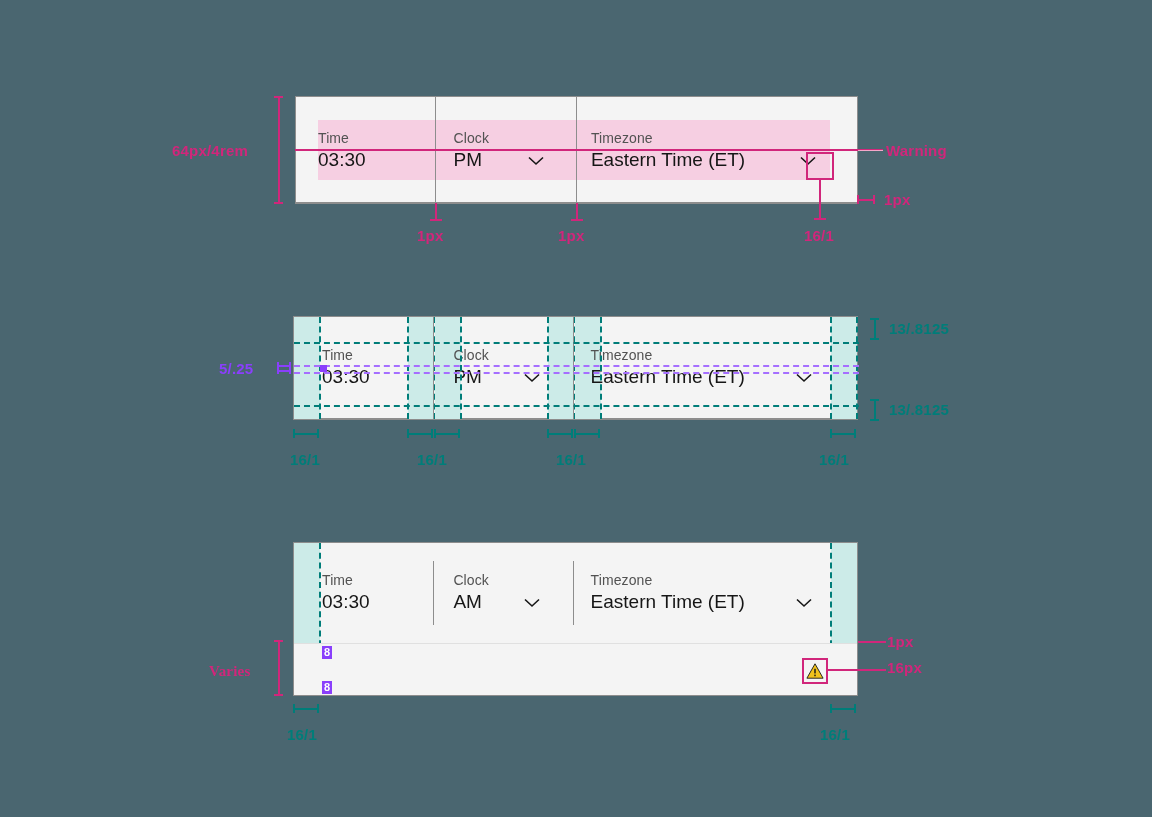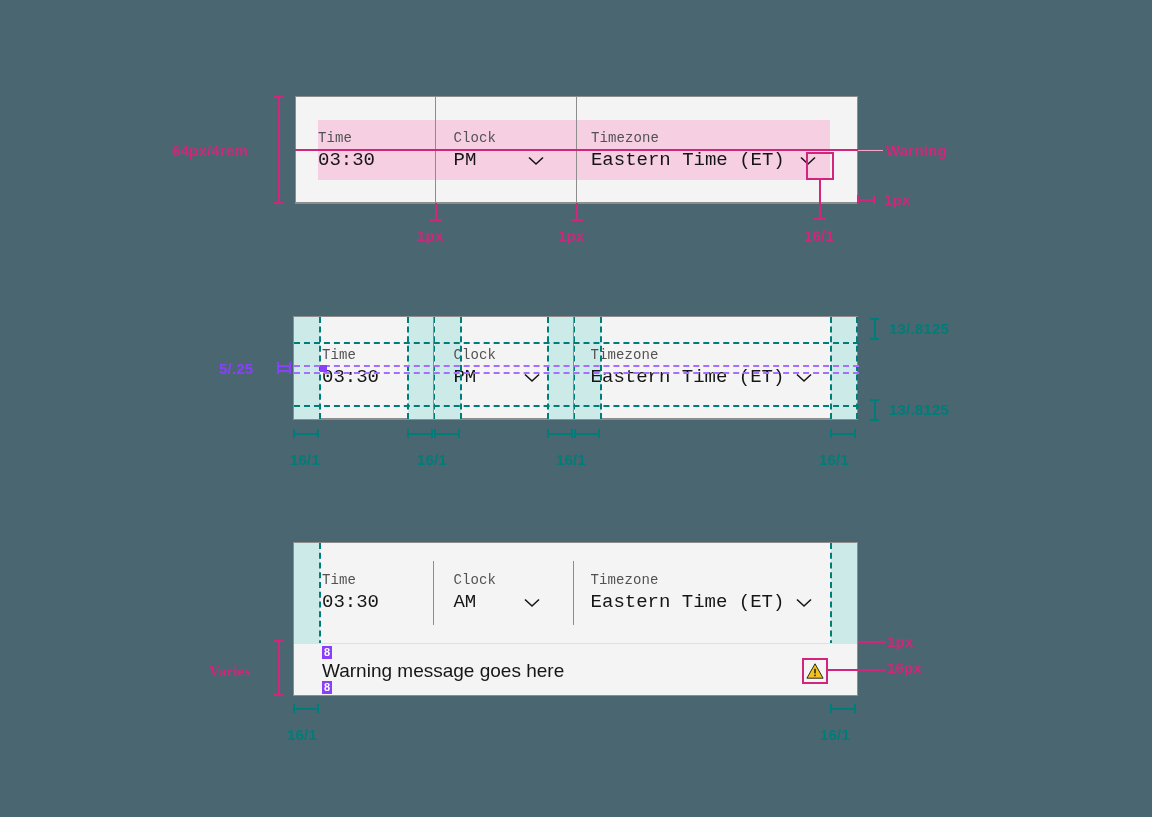--- a/index.html
+++ b/index.html
@@ -17,21 +17,20 @@
     position:absolute;
     background:#f4f4f4;
     box-sizing:border-box;
     border:1px solid #8d8d8d;
     border-bottom-width:2px;
   }
   .row{
     position:absolute;left:0;top:0;right:16px;
     display:flex;
     box-sizing:border-box;
-    font-family:Liberation Mono, monospace;
   }
   .field{
     position:relative;
     box-sizing:border-box;
     height:100%;
     display:flex;flex-direction:column;justify-content:center;
   }
   .flabel{
     font-size:14px;color:#525252;line-height:18px;
     letter-spacing:.1px;
@@ -361,21 +360,20 @@
               <path d="M4 8.5 L11 15 L18 8.5" fill="none" stroke="#161616" stroke-width="1.6"></path>
             </svg>
           </div>
         </div>
       </div>
 
       <div class="vdiv" style="left:139px;top:18px;height:64px;"></div>
       <div class="vdiv" style="left:279px;top:18px;height:64px;"></div>
 
       <div class="warnrow" style="top:100px;height:52px;">
-        <div class="warntext" style="left:28px;top:14px;">Warning message goes here</div>
         <div class="warnicon" style="left:508px;top:14px;">
           <svg viewBox="0 0 20 20" width="18" height="18" aria-hidden="true">
             <path d="M10 2 L19 18 L1 18 Z" fill="#f1c21b" stroke="#161616" stroke-width="1"></path>
             <rect x="9.2" y="7.5" width="1.6" height="5.2" fill="#161616"></rect>
             <rect x="9.2" y="14" width="1.6" height="1.8" fill="#161616"></rect>
           </svg>
         </div>
       </div>
 
       <div class="badge8" style="left:28px;top:103px;">8</div>

